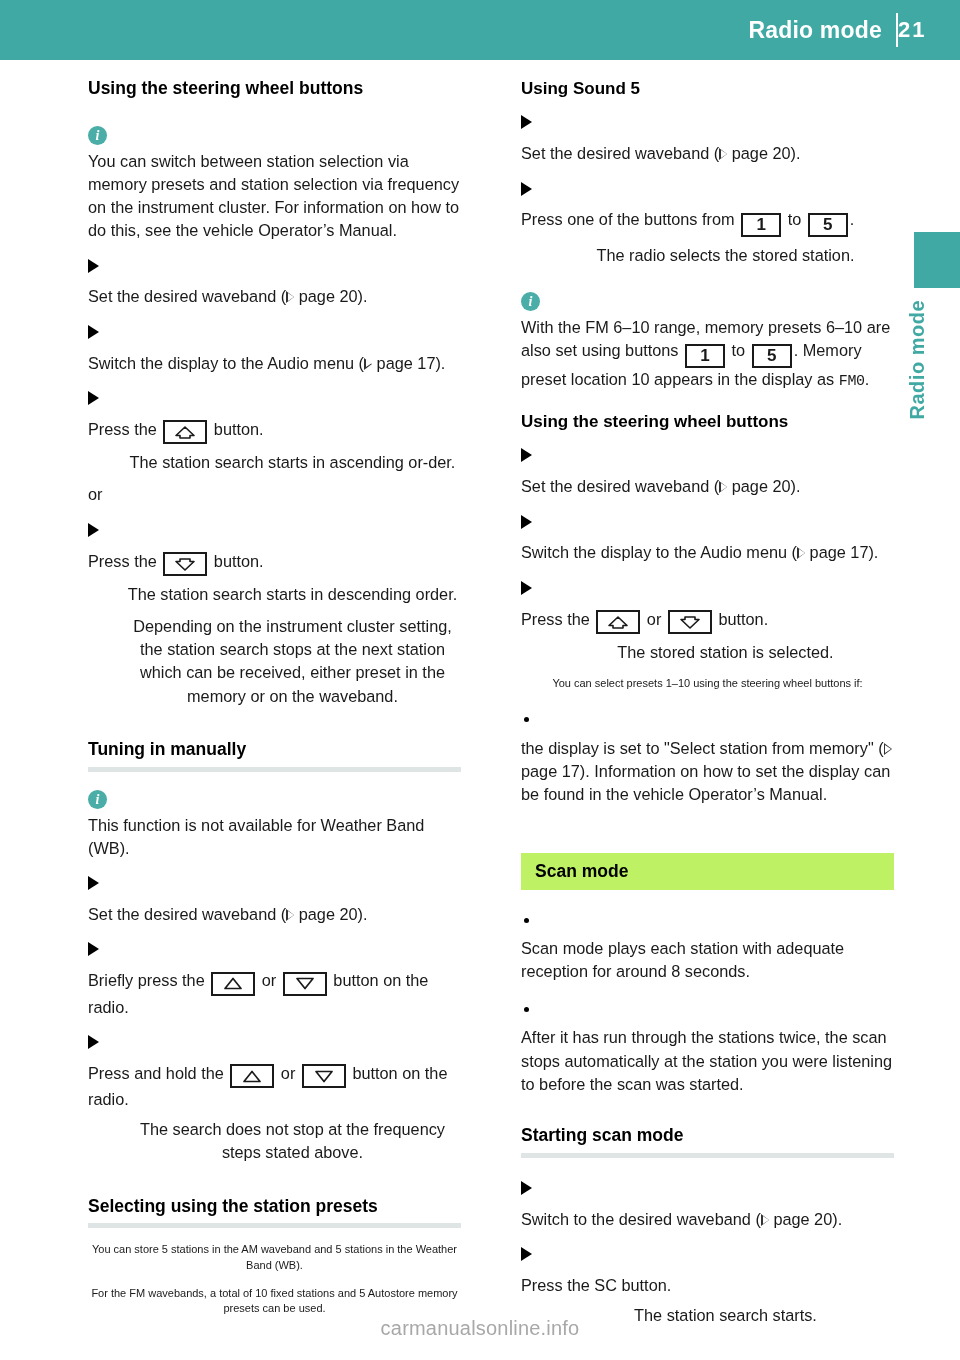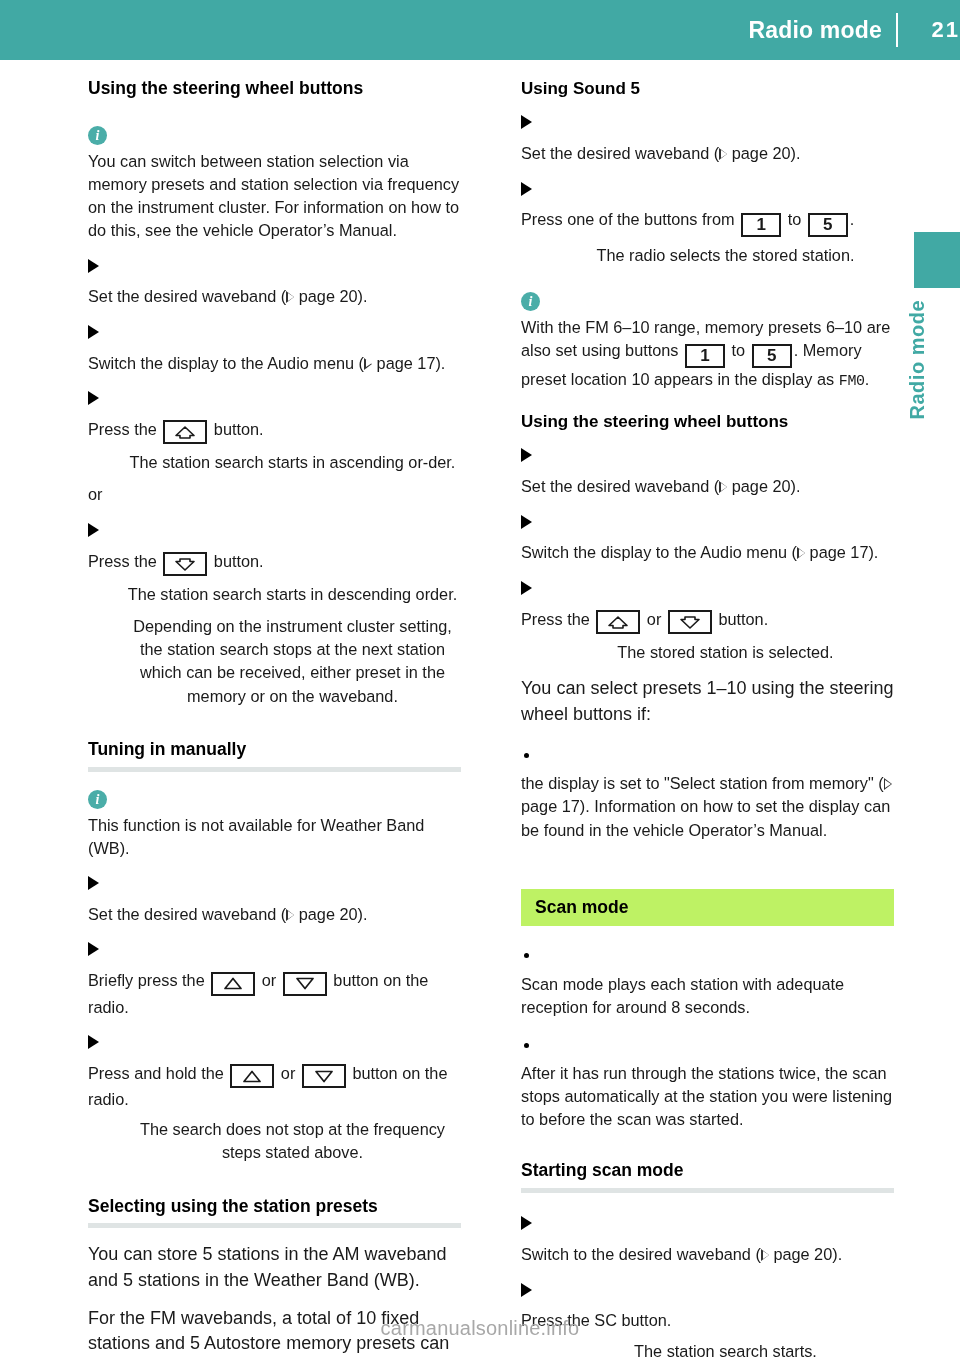--- a/index.html
+++ b/index.html
@@ -35,21 +35,21 @@
   .header-divider {
     width: 2px;
     height: 34px;
     background: #ffffff;
   }
   .header-pageno {
     color: #ffffff;
     font-size: 22px;
     font-weight: bold;
     width: 62px;
-    text-align: right;
+    text-align: left;
     letter-spacing: 2px;
   }
 
   
   .side-tab-block {
     position: absolute;
     left: 914px;
     top: 232px;
     width: 46px;
     height: 56px;
@@ -103,23 +103,24 @@
   .band-head {
     background: #bef264;
     font-size: 17.5px;
     font-weight: bold;
     padding: 8px 0 8px 14px;
     margin-bottom: 11px;
     color: #000;
   }
 
   p.para {
-    font-size: 18px;
+    font-size: 11px;
     line-height: 1.42;
     margin: 12px 0 9px 0;
+    text-align: center;
   }
 
   
   .row {
     display: flex;
     font-size: 16.3px;
     line-height: 1.42;
     margin-bottom: 7px;
     flex-direction: column;
   }

